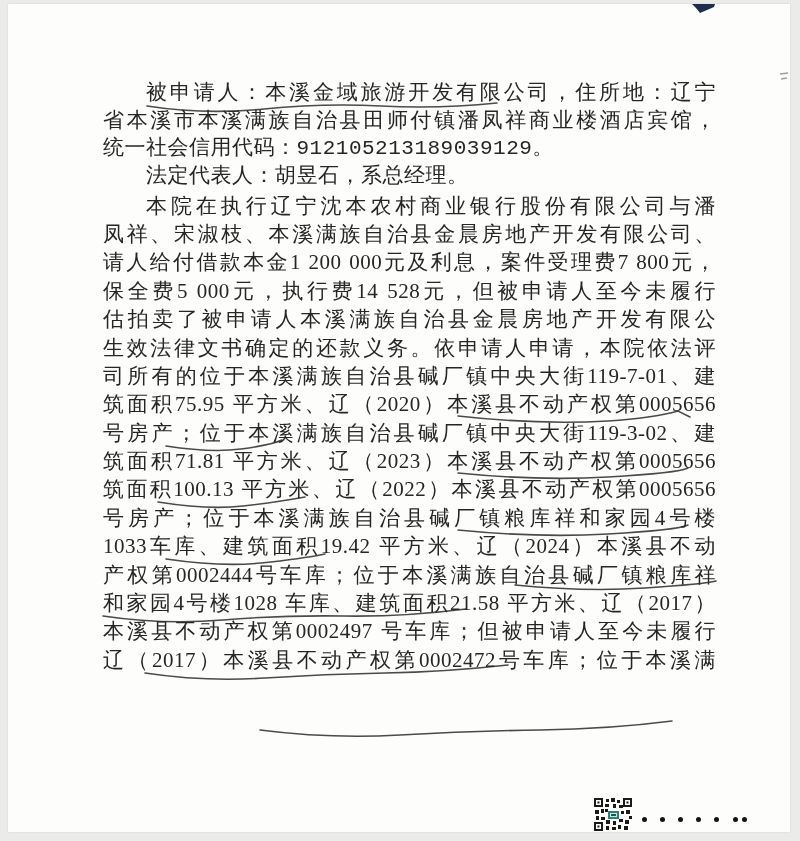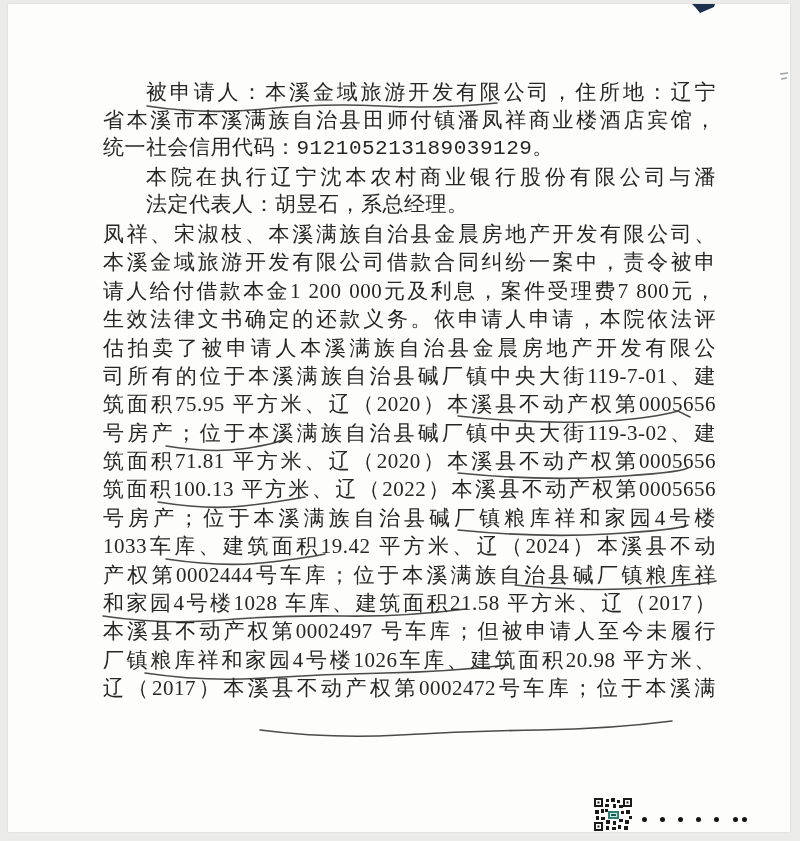--- a/index.html
+++ b/index.html
@@ -44,38 +44,37 @@
     </svg>
 
     <svg class="artifact" viewBox="0 0 12 14">
       <path d="M2,4 L10,3 M3,9 L9,8" stroke="#9aa0a8" stroke-width="1.4" fill="none"></path>
     </svg>
 
     <div class="textblock">
       <div class="line ind">被申请人：本溪金域旅游开发有限公司，住所地：辽宁</div>
       <div class="line">省本溪市本溪满族自治县田师付镇潘凤祥商业楼酒店宾馆，</div>
       <div class="line short">统一社会信用代码：912105213189039129。</div>
+      <div class="line ind short">法定代表人：胡昱石，系总经理。</div>
       <div class="line ind">本院在执行辽宁沈本农村商业银行股份有限公司与潘</div>
-      <div class="line ind short">法定代表人：胡昱石，系总经理。</div>
       <div class="line">凤祥、宋淑枝、本溪满族自治县金晨房地产开发有限公司、</div>
-      <div class="line">本溪金域旅游开发有限公司借款合同纠纷一案中，责令被申</div>
       <div class="line">请人给付借款本金1 200 000元及利息，案件受理费7 800元，</div>
+      <div class="line">保全费5 000元，执行费14 528元，但被申请人至今未履行</div>
+      <div class="line">估拍卖了被申请人本溪满族自治县金晨房地产开发有限公</div>
       <div class="line">生效法律文书确定的还款义务。依申请人申请，本院依法评</div>
-      <div class="line">估拍卖了被申请人本溪满族自治县金晨房地产开发有限公</div>
       <div class="line">司所有的位于本溪满族自治县碱厂镇中央大街119-7-01、建</div>
       <div class="line">筑面积75.95 平方米、辽（2020）本溪县不动产权第0005656</div>
       <div class="line">号房产；位于本溪满族自治县碱厂镇中央大街119-3-02、建</div>
-      <div class="line">筑面积71.81 平方米、辽（2020）本溪县不动产权第0005656</div>
+      <div class="line">筑面积71.81 平方米、辽（2023）本溪县不动产权第0005656</div>
       <div class="line">筑面积100.13 平方米、辽（2022）本溪县不动产权第0005656</div>
       <div class="line">号房产；位于本溪满族自治县碱厂镇粮库祥和家园4号楼</div>
       <div class="line">1033车库、建筑面积19.42 平方米、辽（2024）本溪县不动</div>
       <div class="line">产权第0002444号车库；位于本溪满族自治县碱厂镇粮库祥</div>
       <div class="line">和家园4号楼1028 车库、建筑面积21.58 平方米、辽（2017）</div>
       <div class="line">本溪县不动产权第0002497 号车库；但被申请人至今未履行</div>
-      <div class="line">厂镇粮库祥和家园4号楼1026车库、建筑面积20.98 平方米、</div>
       <div class="line">辽（2017）本溪县不动产权第0002472号车库；位于本溪满</div>
     </div>
 
     <svg class="pen-overlay" viewBox="0 0 782 828">
       <g fill="none" stroke="#2b2b2b" stroke-width="1.6" stroke-linecap="round" opacity="0.85">
         <path d="M139,102 q58,9 117,3 t117,-3 t116,-3"></path>
         <path d="M450,412 q80,9 150,5 q45,-3 70,-10 l12,6"></path>
         <path d="M158,442 q45,7 75,3 t41,-9"></path>
         <path d="M450,469 q80,8 150,4 t80,-9"></path>
         <path d="M150,498 q50,8 85,4 t62,-9"></path>

